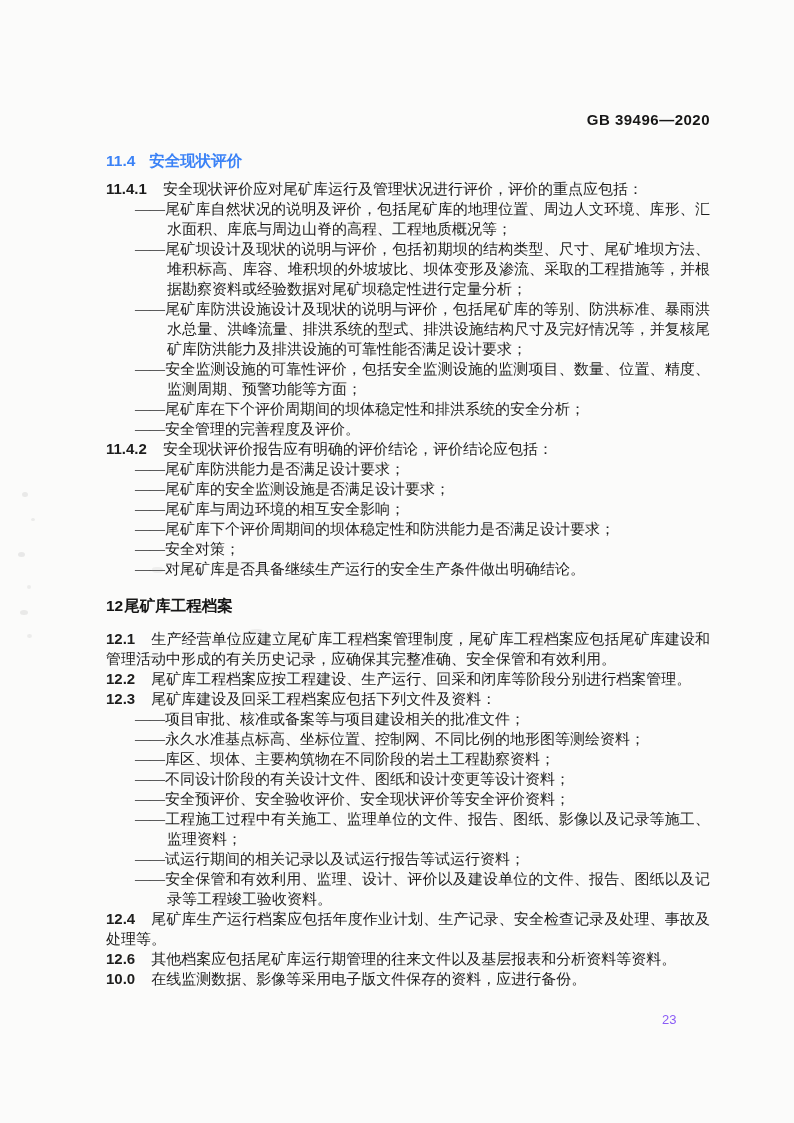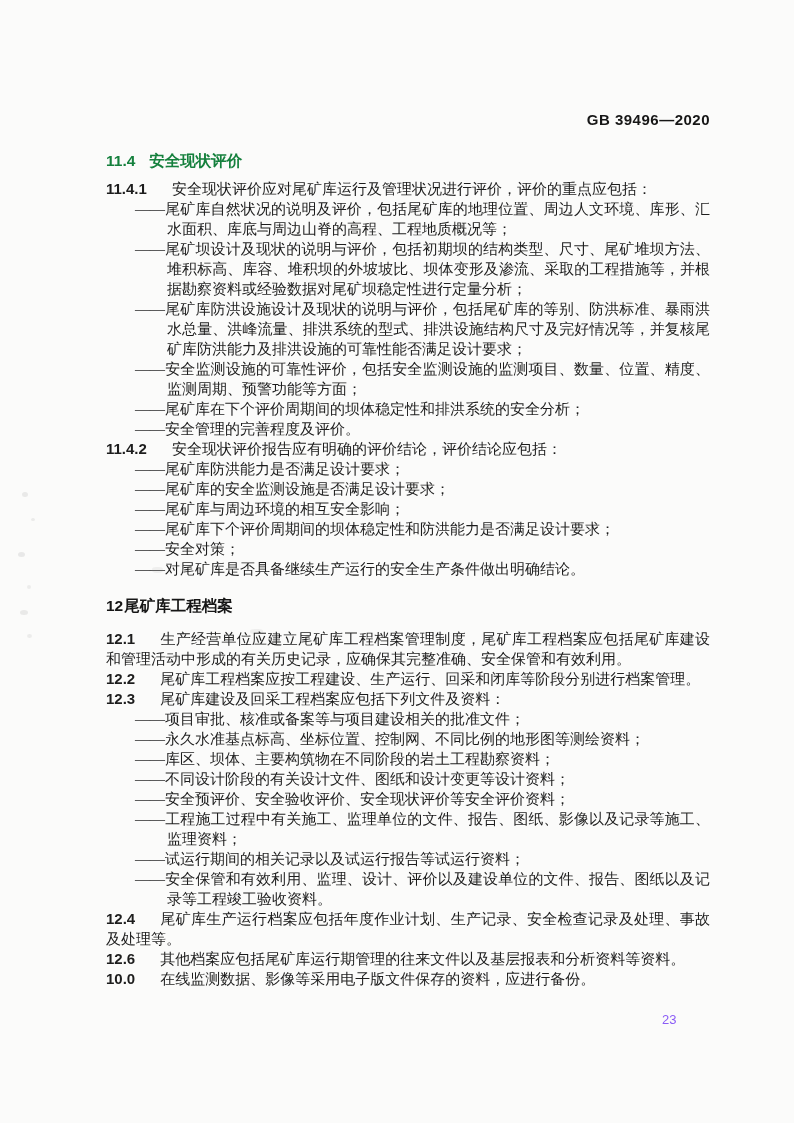--- a/index.html
+++ b/index.html
@@ -22,42 +22,42 @@
     font-size:15px;
     letter-spacing:.5px;
     color:#161616;
   }
   .sec-heading{
     margin:22px 0 8px 0;
     font-family:"Liberation Sans","DejaVu Sans",sans-serif;
     font-weight:700;
     font-size:15.5px;
     line-height:21px;
-    color:#15803d;
+    color:#3b82f6;
   }
   .sec-heading .num{margin-right:14px;}
   .chap-heading{
     margin:16px 0 13px 0;
     font-family:"Liberation Sans","DejaVu Sans",sans-serif;
     font-weight:700;
     font-size:15.5px;
     line-height:21px;
     color:#161616;
   }
   .chap-heading .num{margin-right:1px;}
   .clause{
     margin:0;
     font-size:15px;
     line-height:20px;
     text-align:justify;
   }
   .cnum{
     font-family:"Liberation Sans","DejaVu Sans",sans-serif;
     font-weight:700;
-    margin-right:25px;
+    margin-right:16px;
     white-space:nowrap;
   }
   .dash-item{
     margin:0;
     font-size:15px;
     line-height:20px;
     text-align:justify;
     padding-left:61px;
     text-indent:-32px;
   }

